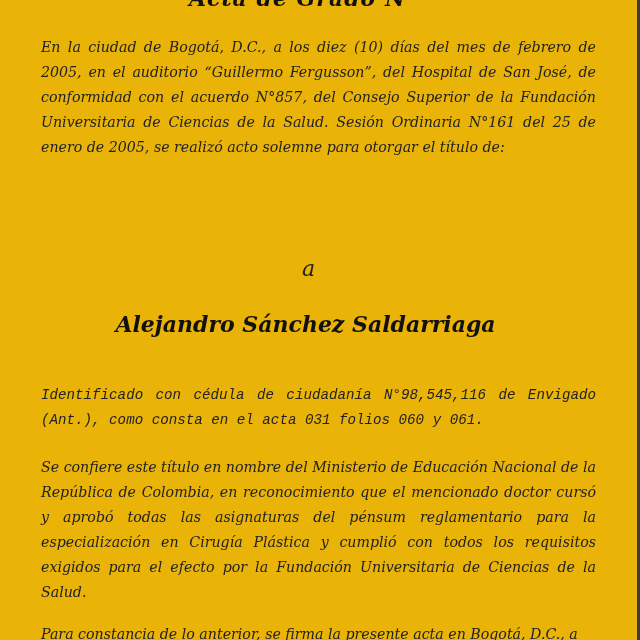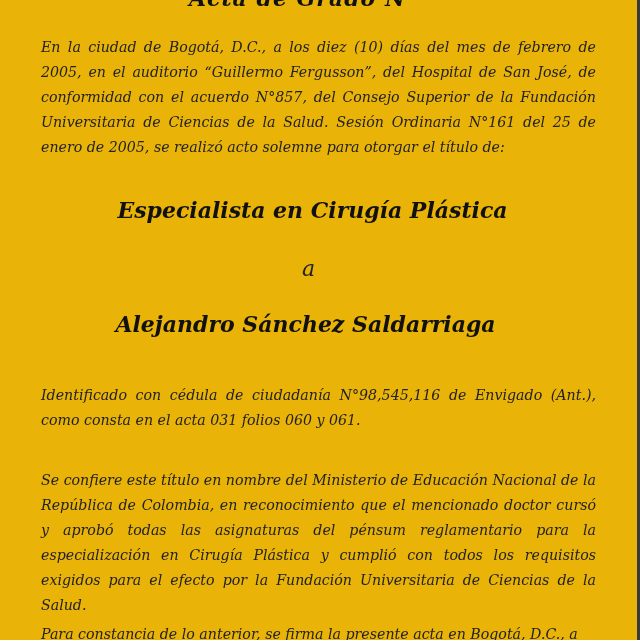--- a/index.html
+++ b/index.html
@@ -52,22 +52,22 @@
       width: 555px;
       font-style: italic;
       font-size: 14.2px;
       line-height: 25px;
       text-align: justify;
       text-align-last: left;
       color: #222;
       margin: 0;
     }
     .p1 { top: 35px; }
-    .p2 { top: 383px; }
-    .p3 { top: 468px; }
+    .p2 { top: 383px; font-family: Liberation Mono, monospace; }
+    .p3 { top: 455px; }
     .p4 { top: 622px; }
     .title-line {
       position: absolute;
       left: 0;
       width: 637px;
       text-align: center;
       font-family: "DejaVu Serif", serif;
       font-weight: bold;
       font-style: italic;
       font-size: 22px;
@@ -91,21 +91,20 @@
   </style>
 </head>
 <body>
 
 <div class="page">
 
   <div class="doc-heading">Acta de Grado N°</div>
 
   <p class="para p1">En la ciudad de Bogotá, D.C., a los diez (10) días del mes de febrero de 2005, en el auditorio “Guillermo Fergusson”, del Hospital de San José, de conformidad con el acuerdo N°857, del Consejo Superior de la Fundación Universitaria de Ciencias de la Salud. Sesión Ordinaria N°161 del 25 de enero de 2005, se realizó acto solemne para otorgar el título de:</p>
 
-  <div class="title-line degree">Especialista en Cirugía Plástica</div>
 
   <div class="connector">a</div>
 
   <div class="title-line graduate">Alejandro Sánchez Saldarriaga</div>
 
   <p class="para p2">Identificado con cédula de ciudadanía N°98,545,116 de Envigado (Ant.), como consta en el acta 031 folios 060 y 061.</p>
 
   <p class="para p3">Se confiere este título en nombre del Ministerio de Educación Nacional de la República de Colombia, en reconocimiento que el mencionado doctor cursó y aprobó todas las asignaturas del pénsum reglamentario para la especialización en  Cirugía Plástica  y cumplió con todos los requisitos exigidos para el efecto por la Fundación Universitaria de Ciencias de la Salud.</p>
 
   <p class="para p4">Para constancia de lo anterior, se firma la presente acta en Bogotá, D.C., a</p>

